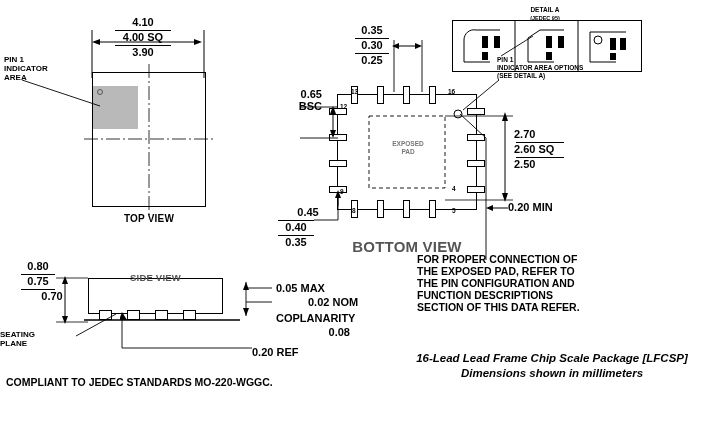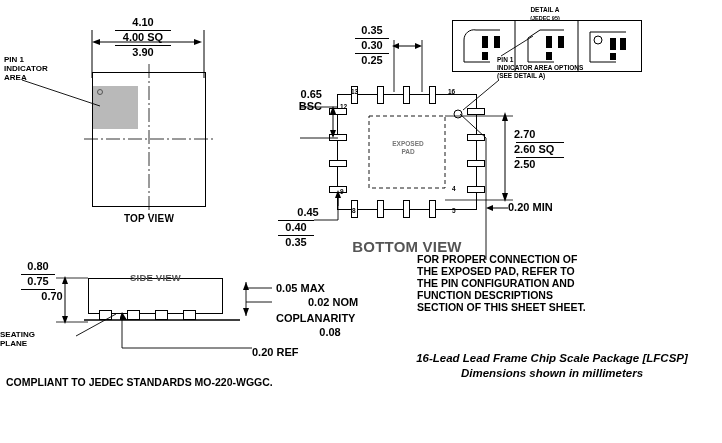--- a/index.html
+++ b/index.html
@@ -323,37 +323,37 @@
 
 <div class="abs dim-stack" style="left:276px;top:282px;width:80px;text-align:left;">
   <span>0.05 MAX</span>
 </div>
 <div class="abs dim-stack" style="left:276px;top:296px;width:80px;text-align:left;padding-left:32px;">
   <span>0.02 NOM</span>
 </div>
 <div class="abs dim-stack" style="left:276px;top:312px;width:110px;text-align:left;">
   <span>COPLANARITY</span>
 </div>
-<div class="abs dim-stack" style="left:310px;top:326px;width:40px;text-align:center;">
+<div class="abs dim-stack" style="left:310px;top:326px;width:40px;text-align:right;">
   <span>0.08</span>
 </div>
 <svg class="abs" style="left:232px;top:282px;" width="48" height="40">
   <line x1="40" y1="6" x2="14" y2="6" stroke="#000" stroke-width="0.9"></line>
   <line x1="40" y1="20" x2="14" y2="20" stroke="#000" stroke-width="0.9"></line>
   <line x1="14" y1="0" x2="14" y2="34" stroke="#000" stroke-width="0.9"></line>
   <polygon points="14,0 11,8 17,8" fill="#000"></polygon>
   <polygon points="14,34 11,26 17,26" fill="#000"></polygon>
 </svg>
 
 <div class="abs note" style="left:417px;top:253px;width:290px;">
   <div>FOR PROPER CONNECTION OF</div>
   <div>THE EXPOSED PAD, REFER TO</div>
   <div>THE PIN CONFIGURATION AND</div>
   <div>FUNCTION DESCRIPTIONS</div>
-  <div>SECTION OF THIS SHEET SHEET.</div>
+  <div>SECTION OF THIS DATA REFER.</div>
 </div>
 <svg class="abs" style="left:452px;top:114px;" width="40" height="150">
   <line x1="8" y1="0" x2="34" y2="24" stroke="#000" stroke-width="0.9"></line>
   <line x1="34" y1="24" x2="34" y2="146" stroke="#000" stroke-width="0.9"></line>
 </svg>
 
 <div class="abs note" style="left:6px;top:376px;width:330px;">
   <span>COMPLIANT TO JEDEC STANDARDS MO-220-WGGC.</span>
 </div>
 

